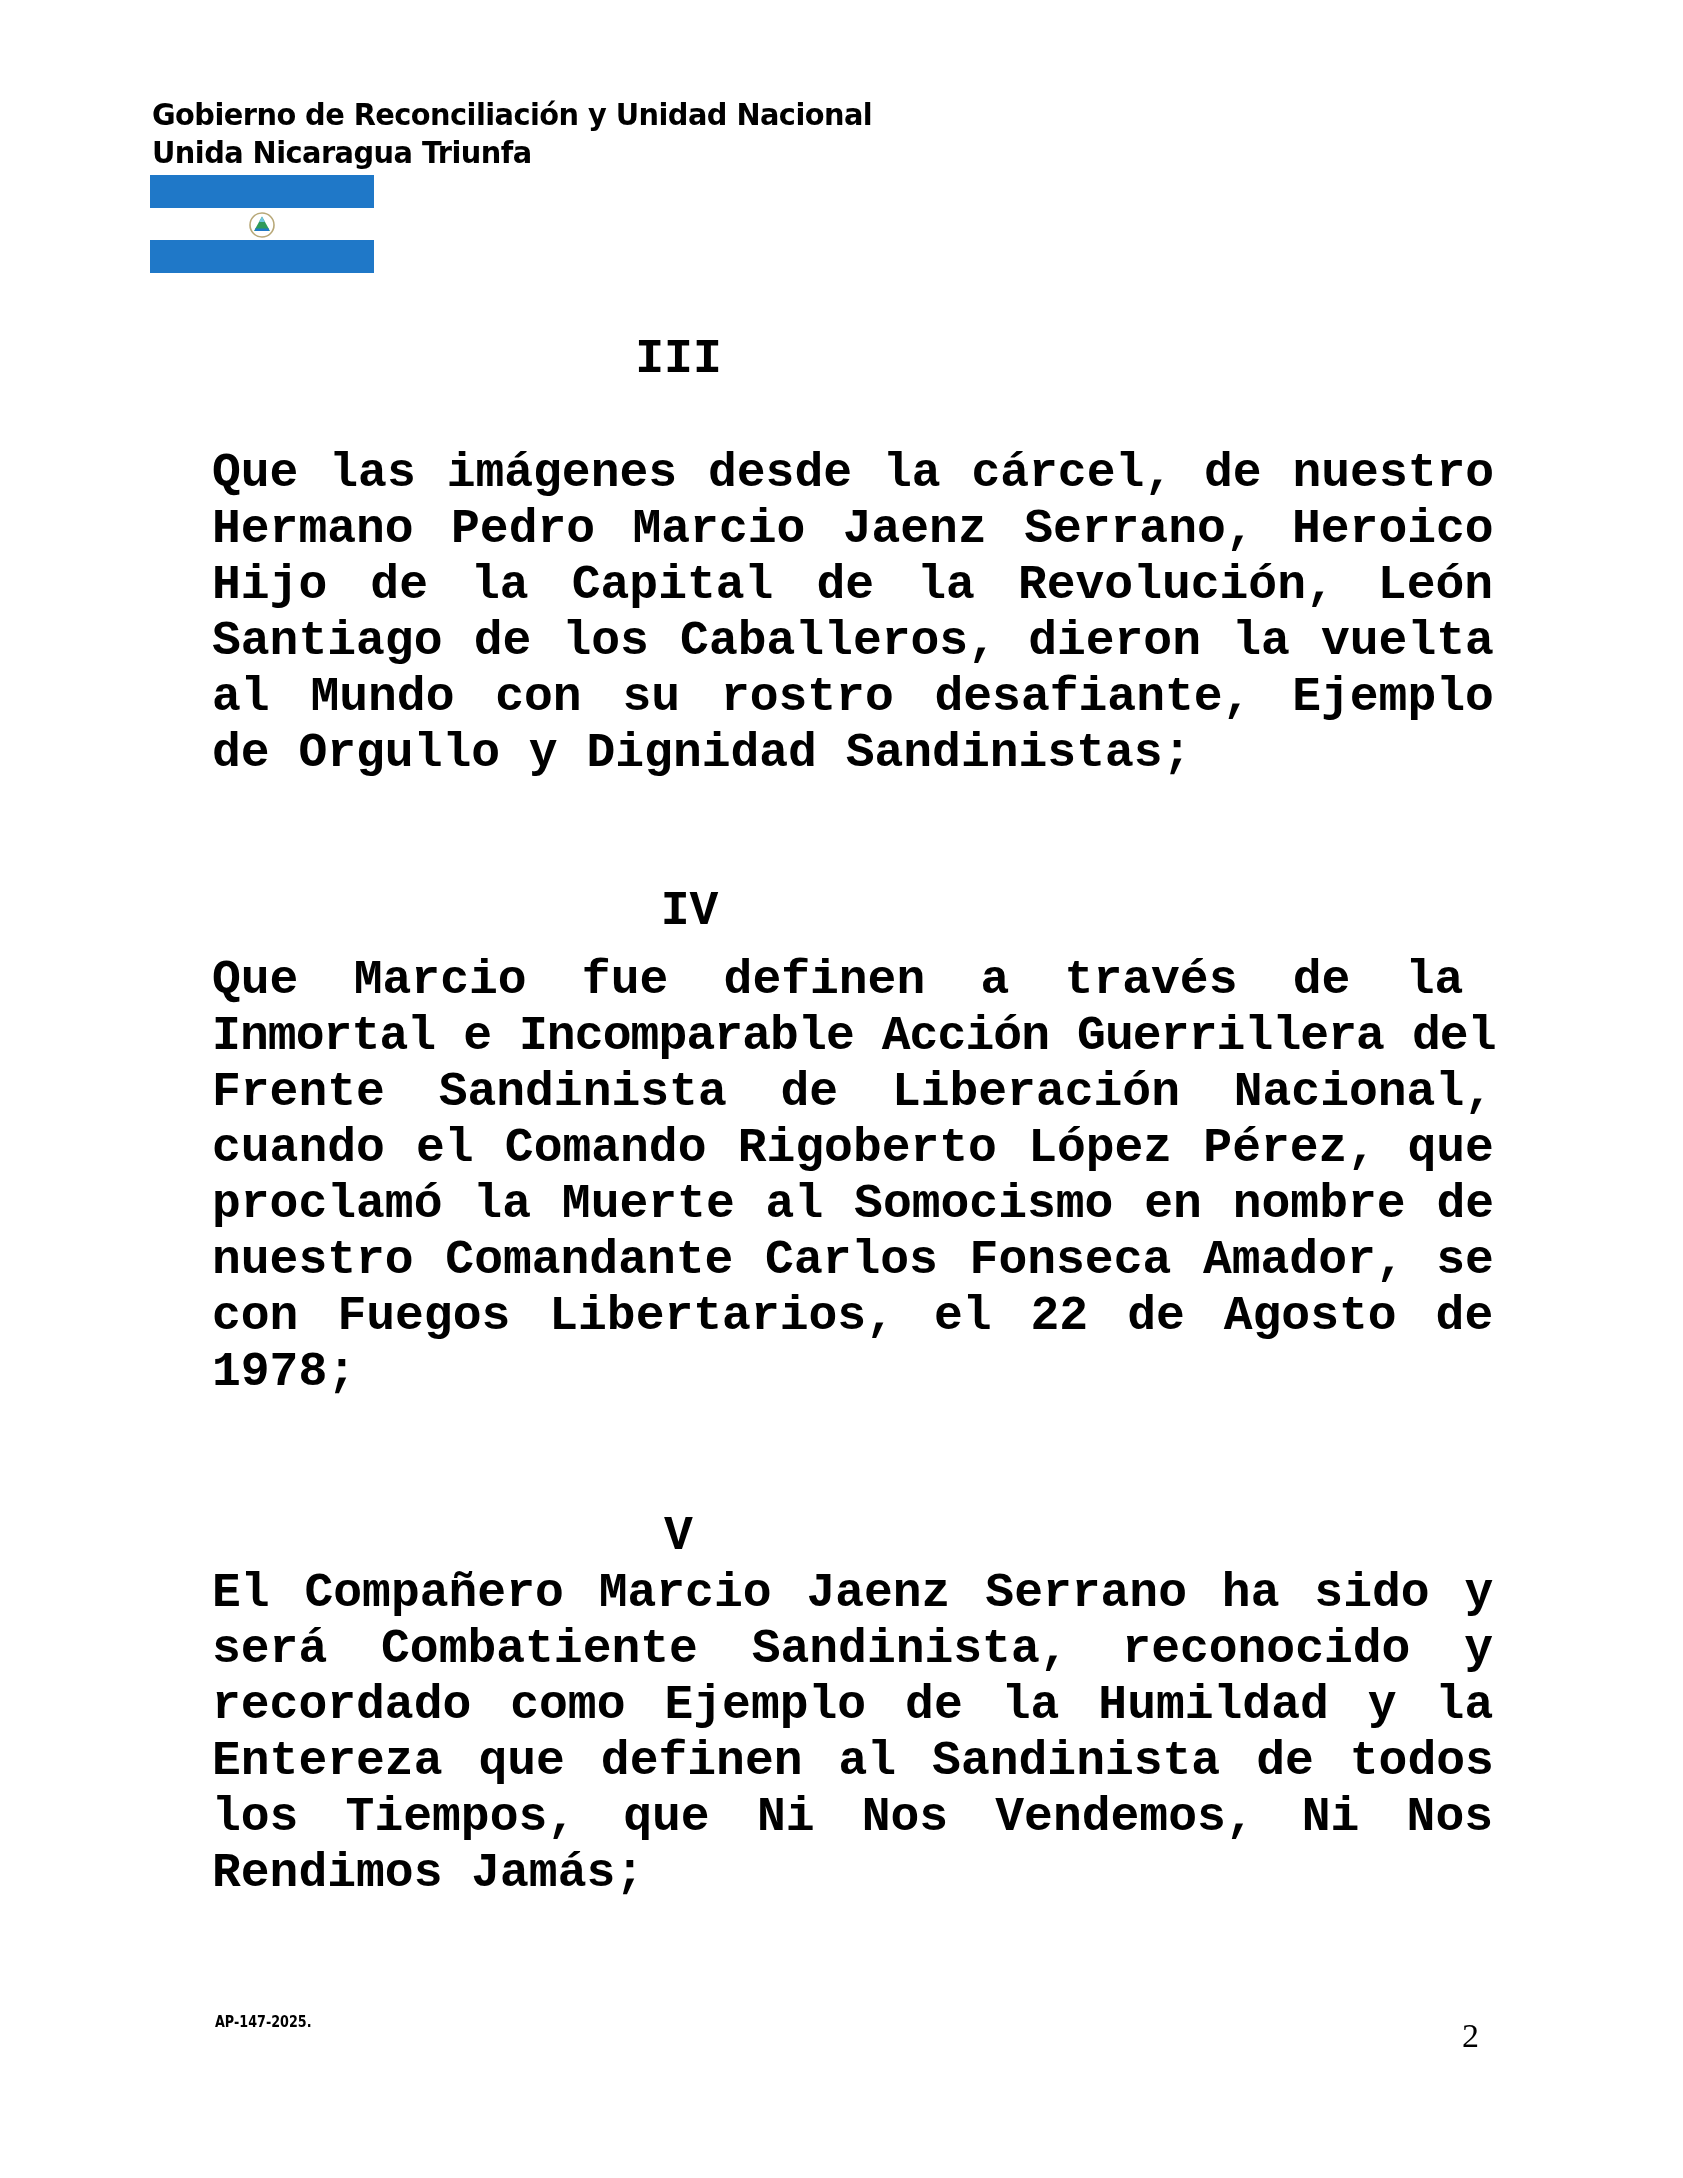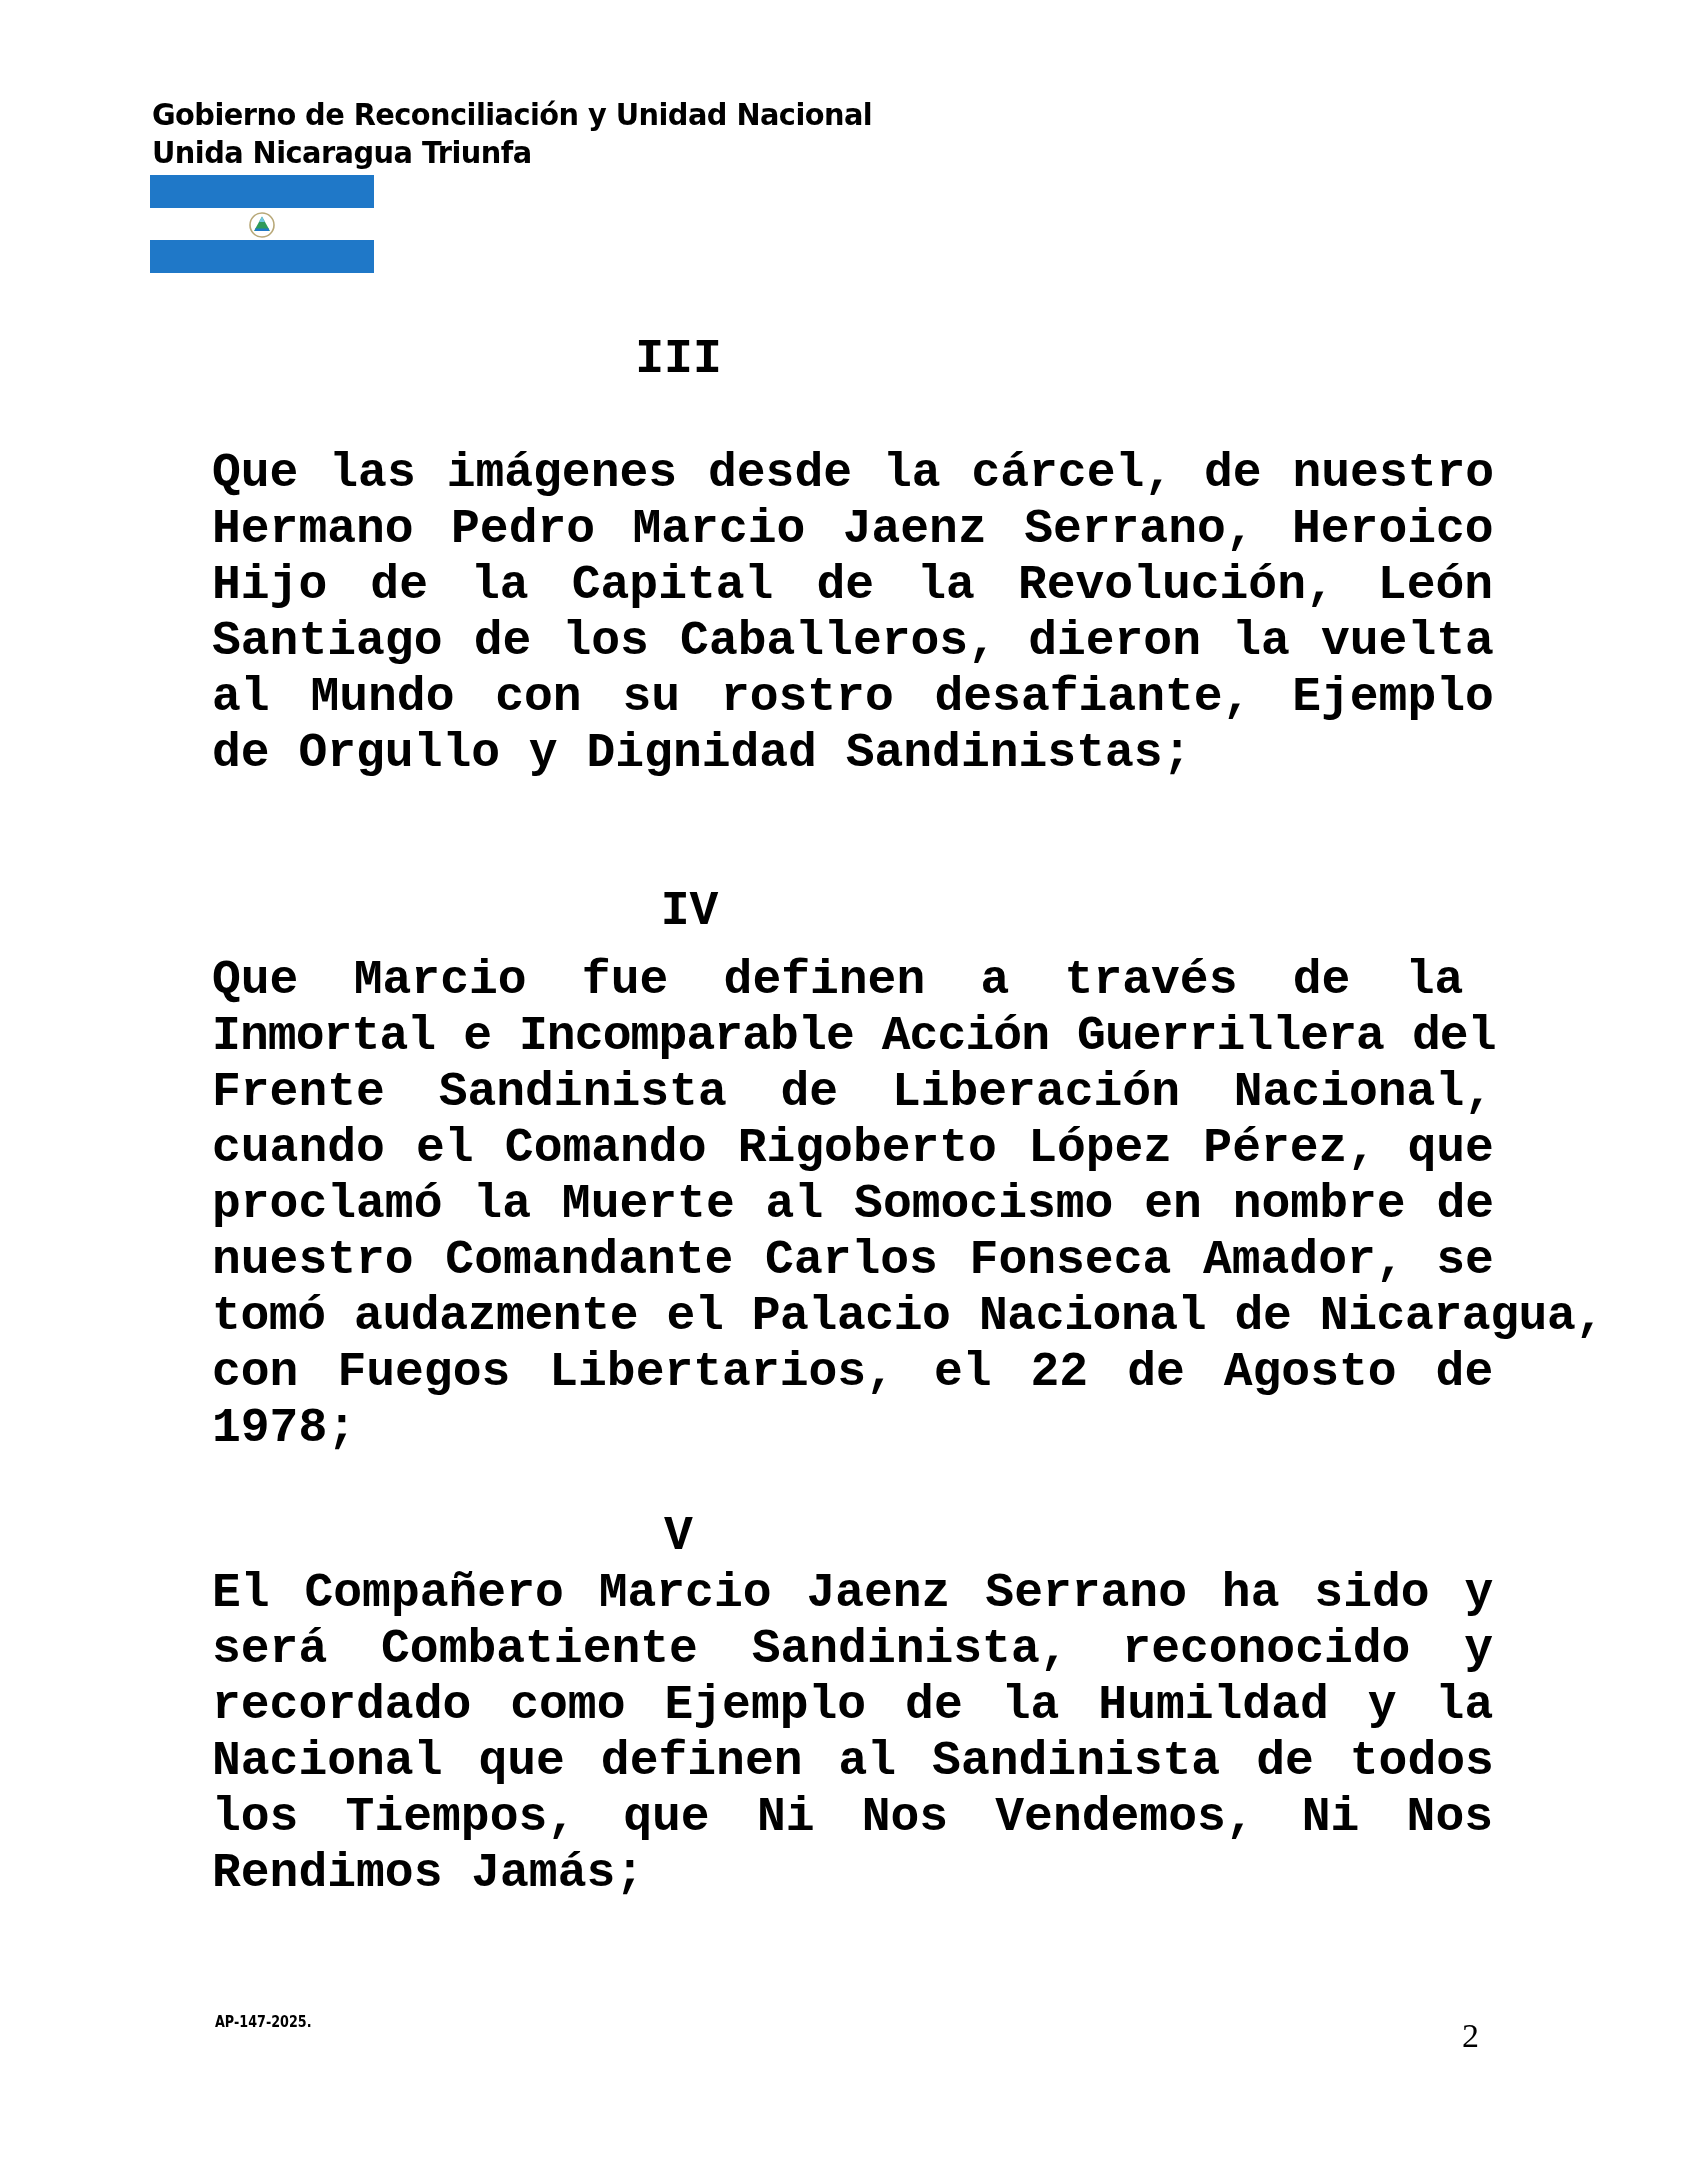--- a/index.html
+++ b/index.html
@@ -146,31 +146,30 @@
   </div>
 
   <div id="h4" class="section-heading">IV</div>
   <div id="p4" class="para">
     <span class="line" style="white-space: nowrap; display: block; word-spacing: 26.5px; text-align-last: left; text-align: left;">Que Marcio fue definen a través de la</span>
     <span class="line" style="white-space: nowrap; display: block; letter-spacing: -0.9px; text-align-last: left; text-align: left;">Inmortal e Incomparable Acción Guerrillera del</span>
     <span class="line" style="white-space: nowrap; display: block; word-spacing: 25px; text-align-last: left; text-align: left;">Frente Sandinista de Liberación Nacional,</span>
     <span class="line" style="white-space: nowrap; display: block; word-spacing: 2.4px; text-align-last: left; text-align: left;">cuando el Comando Rigoberto López Pérez, que</span>
     <span class="line" style="white-space: nowrap; display: block; word-spacing: 2.1px; text-align-last: left; text-align: center;">proclamó la Muerte al Somocismo en nombre de</span>
     <span class="line" style="white-space: nowrap; display: block; word-spacing: 2.9px; text-align-last: left; text-align: left;">nuestro Comandante Carlos Fonseca Amador, se</span>
-    <span class="line" style="letter-spacing: -0.4px; white-space: nowrap; display: block; text-align-last: left; text-align: left;">tomó audazmente el Palacio Nacional de Nicaragua,</span>
     <span class="line" style="white-space: nowrap; display: block; word-spacing: 10.2px; text-align-last: left; text-align: left;">con Fuegos Libertarios, el 22 de Agosto de</span>
     <span class="line last" style="white-space: nowrap;">1978;</span>
   </div>
 
   <div id="h5" class="section-heading">V</div>
   <div id="p5" class="para">
     <span class="line" style="white-space: nowrap; display: block; word-spacing: 6.1px; text-align-last: left; text-align: left;">El Compañero Marcio Jaenz Serrano ha sido y</span>
     <span class="line" style="white-space: nowrap; display: block; word-spacing: 25px; text-align-last: left; text-align: left;">será Combatiente Sandinista, reconocido y</span>
     <span class="line" style="white-space: nowrap; display: block; word-spacing: 10.2px; text-align-last: left; text-align: left;">recordado como Ejemplo de la Humildad y la</span>
-    <span class="line" style="white-space: nowrap; display: block; word-spacing: 7.2px; text-align-last: left; text-align: left;">Nacional que definen al Sandinista de todos</span>
+    <span class="line" style="white-space: nowrap; display: block; word-spacing: 7.2px; text-align-last: left; text-align: left;">Entereza que definen al Sandinista de todos</span>
     <span class="line" style="white-space: nowrap; display: block; word-spacing: 18.4px; text-align-last: left; text-align: left;">los Tiempos, que Ni Nos Vendemos, Ni Nos</span>
     <span class="line last" style="white-space: nowrap;">Rendimos Jamás;</span>
   </div>
 
   <div class="footer-id">AP-147-2025.</div>
   <div class="page-number">2</div>
 
 </div>
 
 

